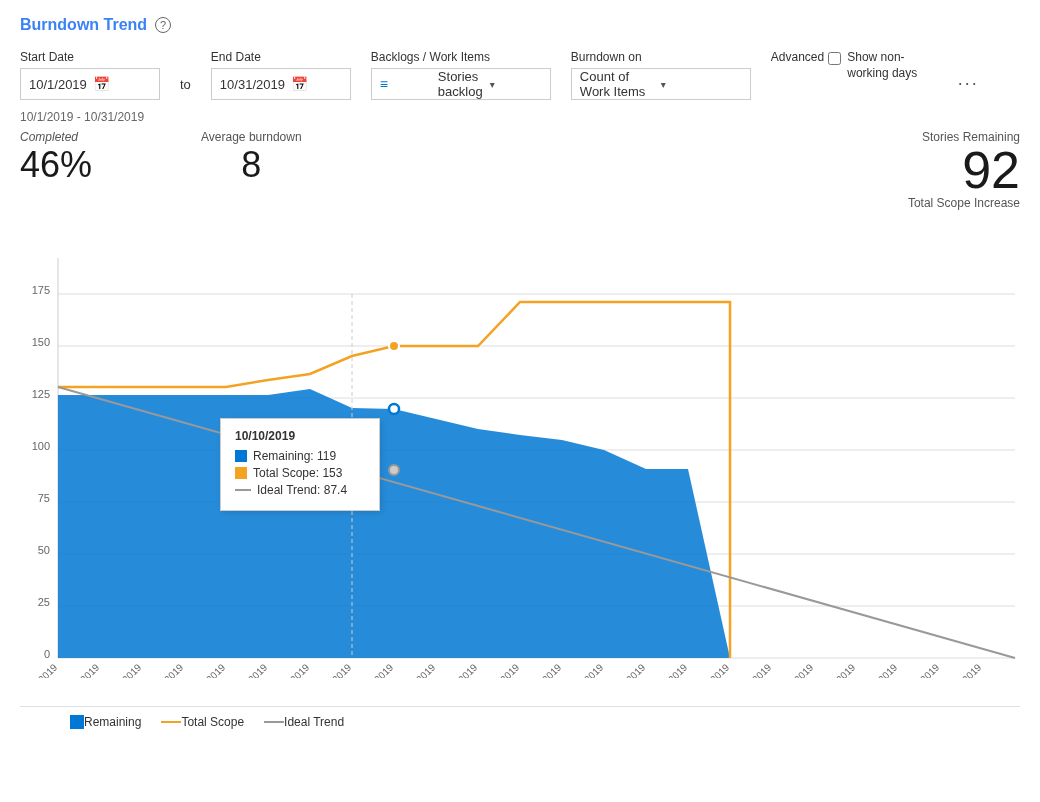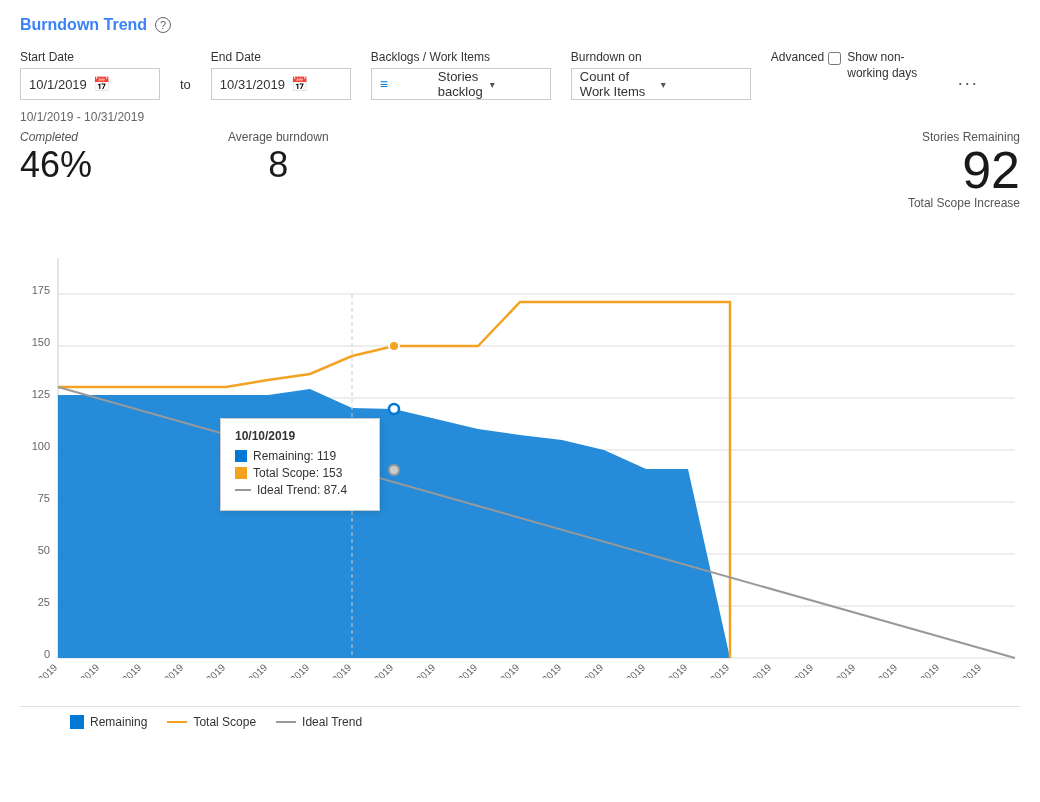--- a/index.html
+++ b/index.html
@@ -40,21 +40,21 @@
     .stat-burndown .stat-value { font-size: 36px; font-weight: 300; color: #1a1a1a; }
     .stat-right { margin-left: auto; text-align: right; }
     .stat-right .stories-remaining { font-size: 12px; color: #555; text-align: right; }
     .stat-right .big-num { font-size: 52px; font-weight: 300; color: #1a1a1a; line-height: 1; }
     .stat-right .scope-label { font-size: 12px; color: #555; text-align: right; }
     .stat-right .scope-num { font-size: 36px; font-weight: 300; color: #1a1a1a; }
 
     .chart-area { position: relative; margin: 0 0 8px 0; height: 480px; }
 
     .legend-row { display: flex; align-items: center; gap: 20px; padding: 8px 0 0 50px; border-top: 1px solid #e0e0e0; }
-    .legend-item { display: flex; align-items: center; gap: 6px; font-size: 12px; color: #333; justify-content: center; }
+    .legend-item { display: flex; align-items: center; font-size: 12px; color: #333; justify-content: center; }
     .legend-box { width: 14px; height: 14px; }
     .legend-line { width: 20px; height: 2px; }
 
     .tooltip-box { position: absolute; background: #fff; border: 1px solid #ccc; padding: 10px 14px; font-size: 12px; box-shadow: 2px 2px 6px rgba(0,0,0,0.12); z-index: 10; }
     .tooltip-box .tooltip-date { font-weight: 600; margin-bottom: 6px; font-size: 12px; }
     .tooltip-item { display: flex; align-items: center; gap: 6px; margin-bottom: 3px; }
     .tooltip-swatch { width: 12px; height: 12px; }
     .tooltip-swatch.gray-line { height: 2px; width: 16px; background: #999; }
   </style>
 </head>
@@ -108,21 +108,21 @@
     <button class="more-btn">···</button>
   </div>
 
   <div class="date-range-label">10/1/2019 - 10/31/2019</div>
 
   <div class="stats-row">
     <div class="stat-completed">
       <div class="stat-label">Completed</div>
       <div class="stat-value">46%</div>
     </div>
-    <div class="stat-burndown" style="margin-left:96px;">
+    <div class="stat-burndown" style="margin-left:69px;">
       <div class="stat-label" style="text-align:center;">Average burndown</div>
       <div class="stat-value" style="text-align:center;">8</div>
     </div>
     <div class="stat-right">
       <div class="stories-remaining">Stories Remaining</div>
       <div class="big-num">92</div>
       <div class="scope-label">Total Scope Increase</div>
     </div>
   </div>
 

